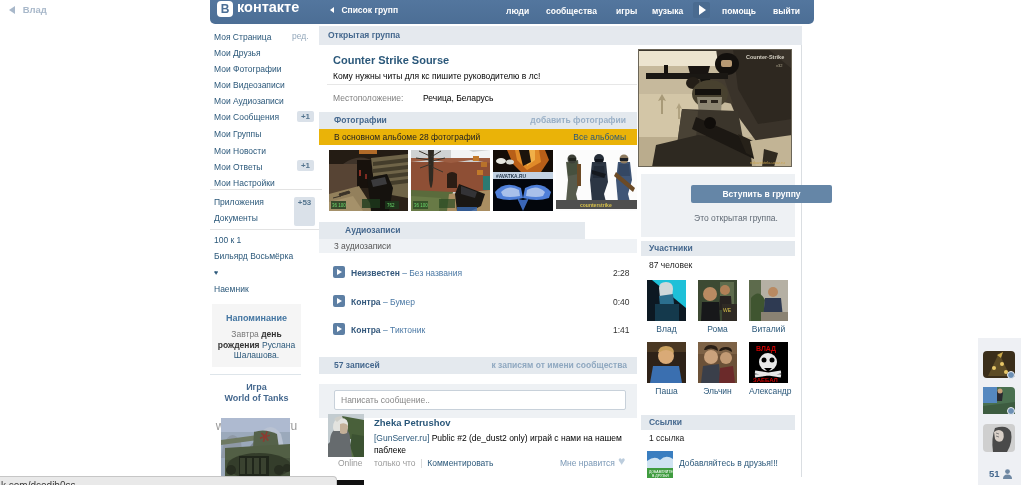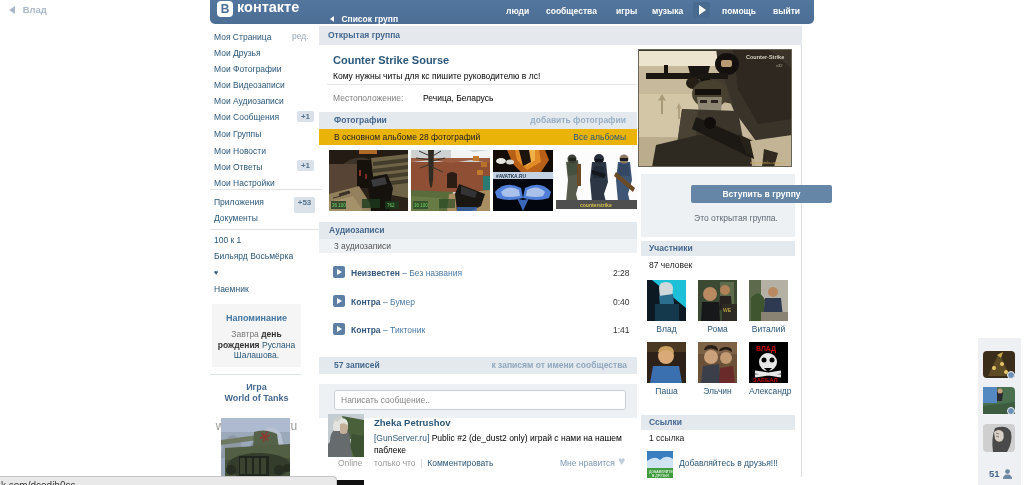--- a/index.html
+++ b/index.html
@@ -15,21 +15,21 @@
 
 <div class="abs" style="left:9px;top:4px;color:#a8b8ca;font-weight:bold;font-size:9.5px;">
 <span style="display:inline-block;width:0;height:0;border-top:4px solid transparent;border-bottom:4px solid transparent;border-right:6px solid #a8b8ca;vertical-align:-1px;"></span>
 <span style="margin-left:5px;">Влад</span></div>
 
 <div class="abs" style="left:801px;top:26px;width:1px;height:451px;background:#dadee2;"></div>
 
 <div class="abs" style="left:210px;top:0;width:604px;height:24px;background:linear-gradient(#53769e,#4c6e95);border-radius:0 0 5px 5px;">
   <div class="abs" style="left:7px;top:1px;width:16px;height:16px;background:#fff;border-radius:4px;color:#4c6f95;font-weight:bold;font-size:12px;text-align:center;line-height:16px;">В</div>
   <div class="abs" style="left:27px;top:-1px;color:#fff;font-weight:bold;font-size:14.5px;">контакте</div>
-  <div class="abs" style="left:120px;top:5px;color:#fff;font-weight:bold;font-size:8.5px;margin-top:9px;">
+  <div class="abs" style="left:120px;top:5px;color:#fff;font-weight:bold;font-size:8.5px;">
     <span style="display:inline-block;width:0;height:0;border-top:3px solid transparent;border-bottom:3px solid transparent;border-right:4px solid #fff;vertical-align:0px;"></span>
     <span style="margin-left:5px;">Список групп</span></div>
   <div class="navl" style="left:296px;">люди</div>
   <div class="navl" style="left:336px;">сообщества</div>
   <div class="navl" style="left:406px;">игры</div>
   <div class="navl" style="left:442px;">музыка</div>
   <div class="abs" style="left:483px;top:2px;width:17px;height:16px;background:#4a6b90;border-radius:2px;">
     <span style="position:absolute;left:6px;top:3px;width:0;height:0;border-top:5px solid transparent;border-bottom:5px solid transparent;border-left:7px solid #fff;"></span>
       </div>
   <div class="navl" style="left:512px;">помощь</div>
@@ -49,21 +49,21 @@
   <div>Мои Настройки</div>
 </div>
 <div class="abs" style="left:292px;top:31px;color:#93a7ba;">ред.</div>
 <div class="abs" style="left:297px;top:111px;width:17px;height:11px;background:#dae1e9;border-radius:2px;color:#55758f;font-size:8px;font-weight:bold;text-align:center;line-height:11px;">+1</div>
 <div class="abs" style="left:297px;top:160px;width:17px;height:11px;background:#dae1e9;border-radius:2px;color:#55758f;font-size:8px;font-weight:bold;text-align:center;line-height:11px;">+1</div>
 <div class="abs" style="left:210px;top:189px;width:112px;border-top:1px solid #e3e3e3;"></div>
 <div class="abs" style="left:214px;top:194px;width:104px;line-height:16px;color:#2b587a;">
   <div>Приложения</div>
   <div>Документы</div>
 </div>
-<div class="abs" style="left:294px;top:197px;width:21px;height:16px;background:#dae1e9;border-radius:2px;color:#55758f;font-size:8px;font-weight:bold;text-align:center;line-height:11px;">+53</div>
+<div class="abs" style="left:294px;top:197px;width:21px;height:29px;background:#dae1e9;border-radius:2px;color:#55758f;font-size:8px;font-weight:bold;text-align:center;line-height:11px;">+53</div>
 <div class="abs" style="left:210px;top:229px;width:112px;border-top:1px solid #e3e3e3;"></div>
 <div class="abs" style="left:214px;top:232px;width:104px;line-height:16.4px;color:#2b587a;">
   <div>100 к 1</div>
   <div>Бильярд Восьмёрка</div>
   <div style="font-size:7px;">♥</div>
   <div>Наемник</div>
 </div>
 
 <div class="abs" style="left:212px;top:304px;width:89px;height:63px;background:#f5f5f5;text-align:center;">
   <div style="margin-top:9px;color:#4476a2;font-weight:bold;font-size:9px;">Напоминание</div>
@@ -190,21 +190,21 @@
     <path d="M63,14 L73,14 L74,26 L62,26 Z" fill="#344763"></path>
     <circle cx="68" cy="9" r="4.5" fill="#8d7a5e"></circle>
     <rect x="64" y="8" width="8" height="3" fill="#1c2026"></rect>
     <path d="M60,22 L79,38 L77,42 L58,26 Z" fill="#6b4a26"></path>
     <path d="M62,52 l1,6 l4,0 l0,-5 M70,52 l1,6 l4,0 l-1,-5" stroke="#23304a" stroke-width="2" fill="none"></path>
     <rect x="0" y="50" width="81" height="9" fill="#4f4f4f"></rect>
     <text x="24" y="57" fill="#d8c24a" font-size="5" font-family="Liberation Sans" font-weight="bold">counterstrike</text>
   </svg>
 </div>
 
-<div class="abs bar" style="left:319px;top:222px;width:318px;height:17px;line-height:17px;padding-left:10px;">Аудиозаписи</div>
+<div class="abs bar" style="left:319px;top:222px;width:266px;height:17px;line-height:17px;padding-left:26px;">Аудиозаписи</div>
 <div class="abs" style="left:319px;top:239px;width:318px;height:14px;line-height:14px;background:#eff2f5;color:#555;padding-left:15px;">3 аудиозаписи</div>
 <div class="abs" style="left:333px;top:266px;width:12px;height:12px;background:#5d7fa4;border-radius:2px;">
       <span style="position:absolute;left:4px;top:3px;width:0;height:0;border-top:3px solid transparent;border-bottom:3px solid transparent;border-left:5px solid #fff;"></span>
     </div>
 <div class="abs" style="left:351px;top:268px;"><b style="color:#34587c;">Неизвестен</b> <span style="color:#4a78a4;">– Без названия</span></div>
 <div class="abs" style="left:613px;top:268px;color:#333;">2:28</div>
 <div class="abs" style="left:333px;top:295px;width:12px;height:12px;background:#5d7fa4;border-radius:2px;">
       <span style="position:absolute;left:4px;top:3px;width:0;height:0;border-top:3px solid transparent;border-bottom:3px solid transparent;border-left:5px solid #fff;"></span>
     </div>
 <div class="abs" style="left:351px;top:297px;"><b style="color:#34587c;">Контра</b> <span style="color:#4a78a4;">– Бумер</span></div>

